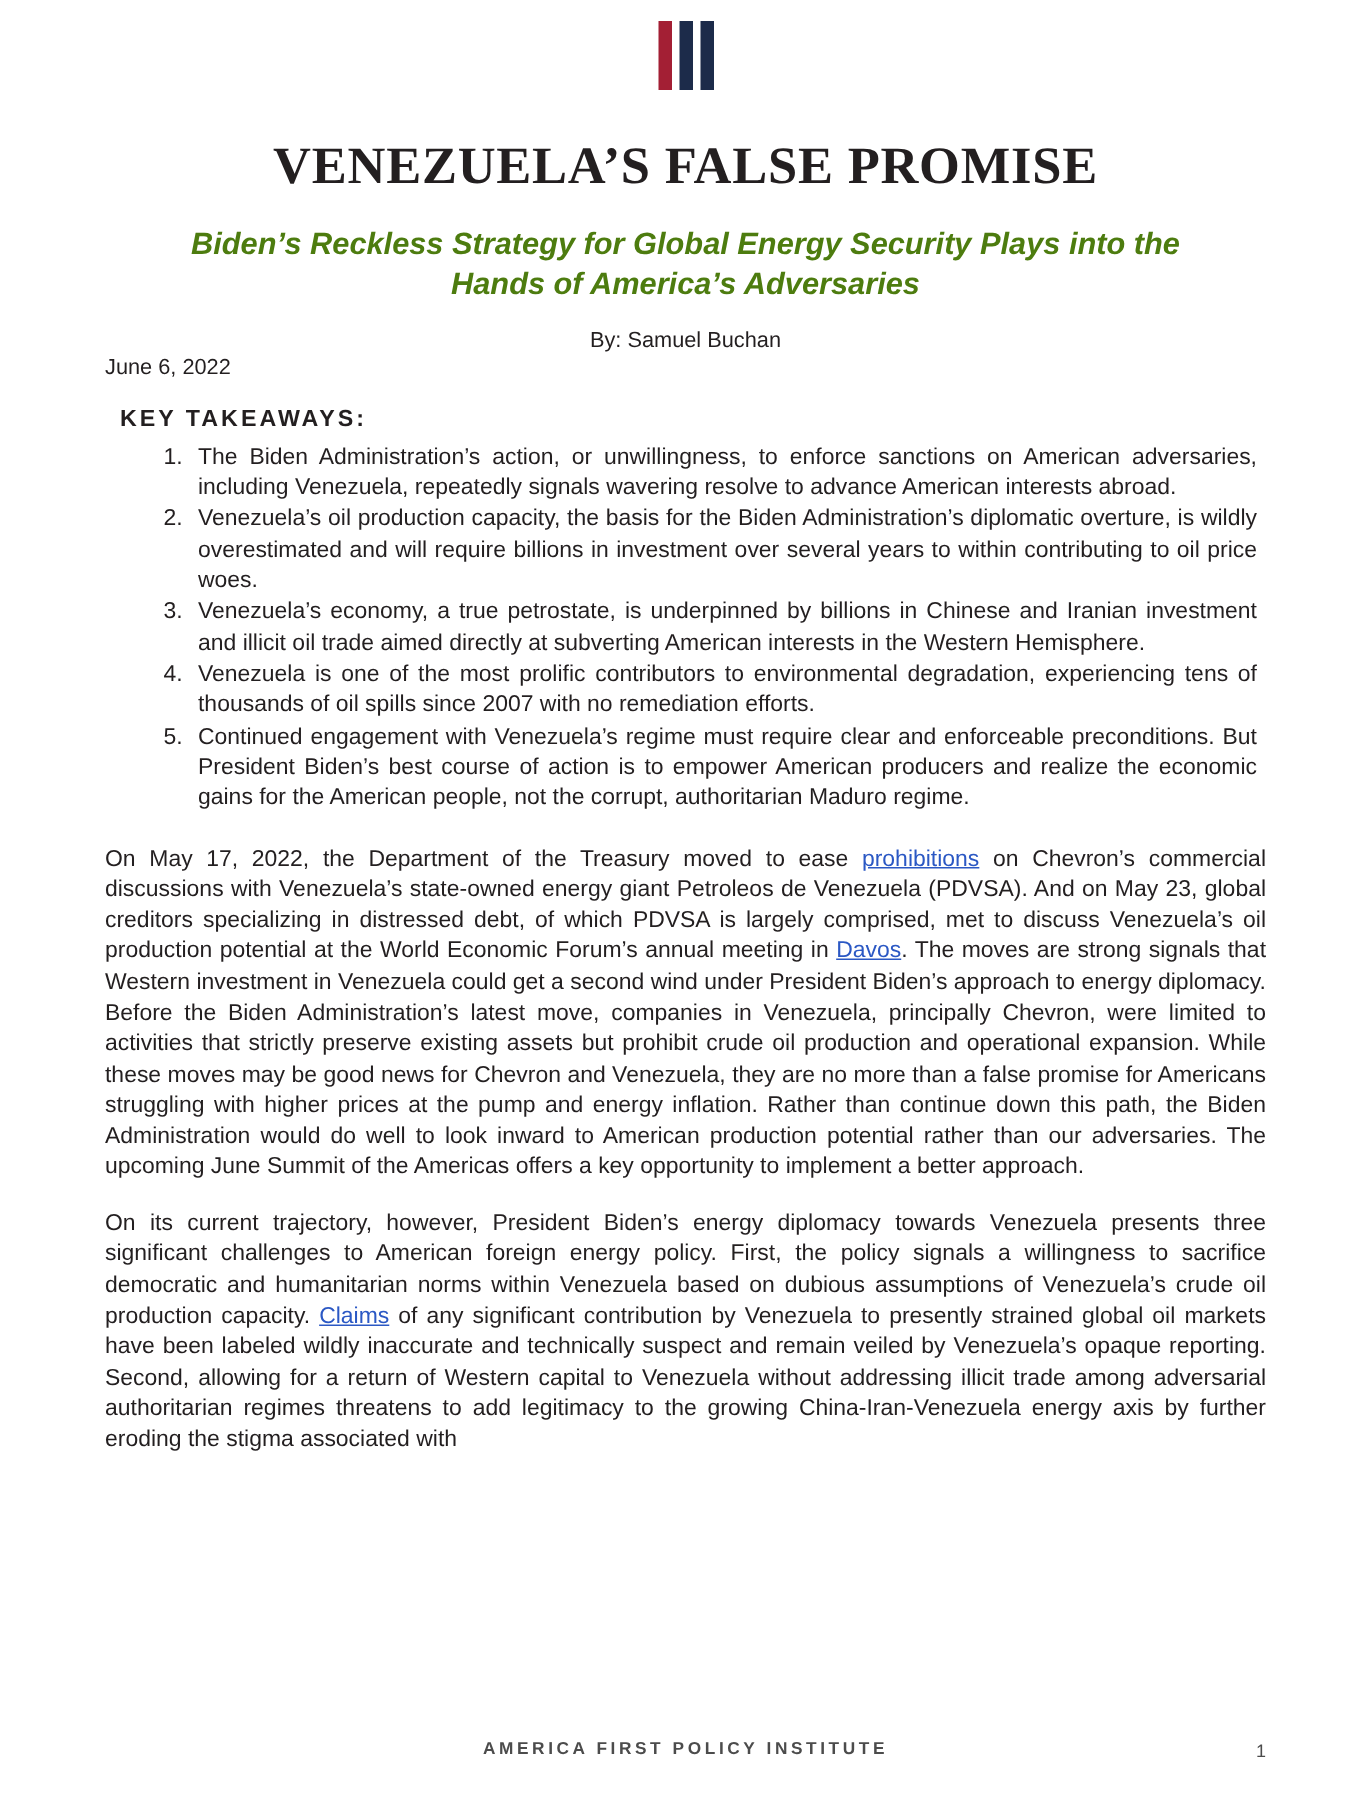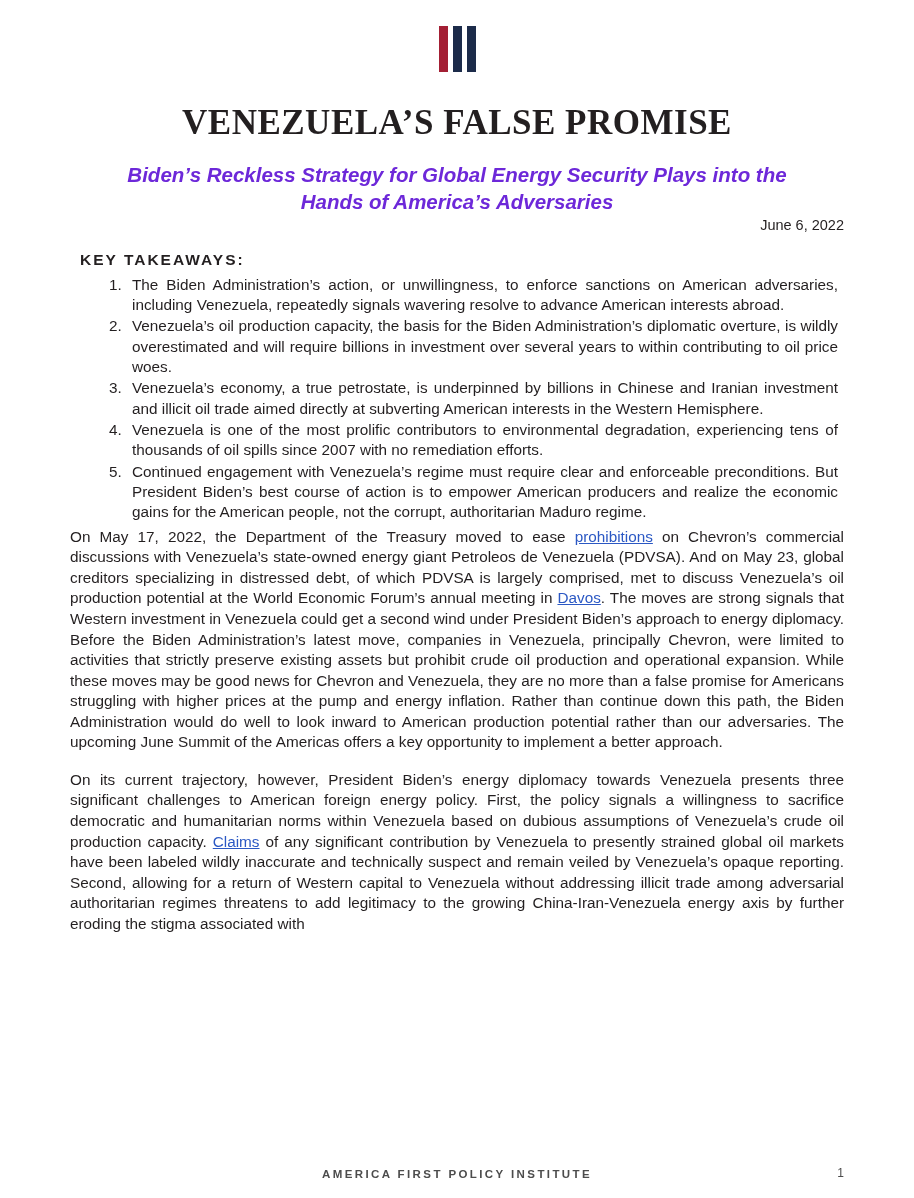--- a/index.html
+++ b/index.html
@@ -13,21 +13,21 @@
     font-family: "Liberation Sans", sans-serif;
     color: #231f20;
     position: relative;
     overflow: hidden;
   }
 
   .page {
     width: 914px;
     height: 1198px;
     box-sizing: border-box;
-    padding: 12px 70px;
+    padding: 0 70px;
     position: relative;
   }
 
   
   .logo {
     padding-top: 14px;
     display: flex;
     justify-content: center;
     align-items: flex-start;
     height: 56px;
@@ -56,31 +56,31 @@
     margin: 22px 0 0 0;
     line-height: 1.1;
   }
   .doc-subtitle {
     text-align: center;
     font-family: "Liberation Sans", sans-serif;
     font-weight: bold;
     font-style: italic;
     font-size: 20.5px;
     line-height: 1.32;
-    color: #6d28d9;
+    color: #4d7c0f;
     margin: 18px 28px 0 28px;
   }
   .byline {
     text-align: center;
     font-size: 14.5px;
     margin-top: 16px;
     color: #231f20;
   }
   .pubdate {
-    text-align: right;
+    text-align: left;
     font-size: 14.5px;
     margin-top: 2px;
     color: #231f20;
   }
 
   
   .takeaways-heading {
     font-weight: bold;
     font-size: 15.5px;
     letter-spacing: 2px;
@@ -99,35 +99,35 @@
     padding-left: 6px;
   }
 
   
   .body-para {
     font-size: 15.3px;
     line-height: 1.345;
     text-align: justify;
     margin: 17px 0 0 0;
   }
-  .body-para.first { margin-top: 4px; }
+  .body-para.first { margin-top: 20px; }
 
   a.doclink {
     color: #2b58c4;
     text-decoration: underline;
   }
 
   
   .footer {
     position: absolute;
     left: 70px;
     right: 70px;
     bottom: 18px;
     display: flex;
-    align-items: flex-end;
+    align-items: flex-start;
     justify-content: center;
     height: 20px;
   }
   .footer-text {
     font-size: 11.5px;
     letter-spacing: 2.4px;
     font-weight: bold;
     color: #4c4c4c;
   }
   .footer-page {
@@ -147,20 +147,21 @@
       <div class="logo-bar red"></div>
       <div class="logo-bar navy"></div>
       <div class="logo-bar navy"></div>
     </div>
   </div>
 
   <h1 class="doc-title">VENEZUELA’S FALSE PROMISE</h1>
 
   <h2 class="doc-subtitle">Biden’s Reckless Strategy for Global Energy Security Plays into the Hands of America’s Adversaries</h2>
 
+  <div class="byline">By: Samuel Buchan</div>
   <div class="pubdate">June 6, 2022</div>
 
   <div class="takeaways-heading">KEY TAKEAWAYS:</div>
 
   <ol class="takeaways">
     <li>The Biden Administration’s action, or unwillingness, to enforce sanctions on American adversaries, including Venezuela, repeatedly signals wavering resolve to advance American interests abroad.</li>
     <li>Venezuela’s oil production capacity, the basis for the Biden Administration’s diplomatic overture, is wildly overestimated and will require billions in investment over several years to within contributing to oil price woes.</li>
     <li>Venezuela’s economy, a true petrostate, is underpinned by billions in Chinese and Iranian investment and illicit oil trade aimed directly at subverting American interests in the Western Hemisphere.</li>
     <li>Venezuela is one of the most prolific contributors to environmental degradation, experiencing tens of thousands of oil spills since 2007 with no remediation efforts.</li>
     <li>Continued engagement with Venezuela’s regime must require clear and enforceable preconditions. But President Biden’s best course of action is to empower American producers and realize the economic gains for the American people, not the corrupt, authoritarian Maduro regime.</li>

